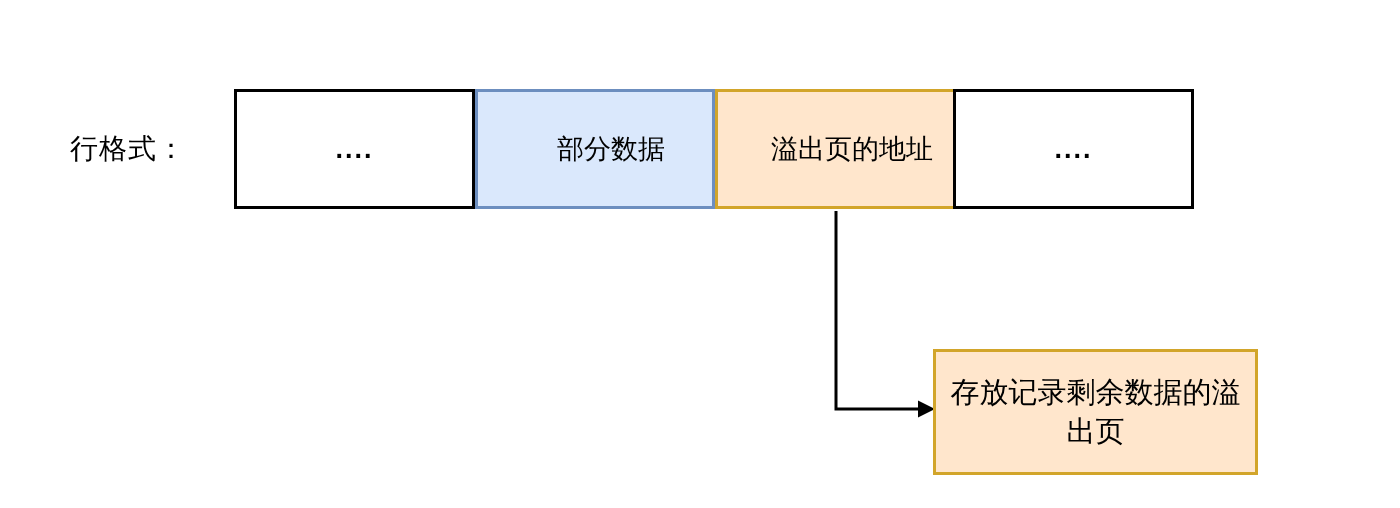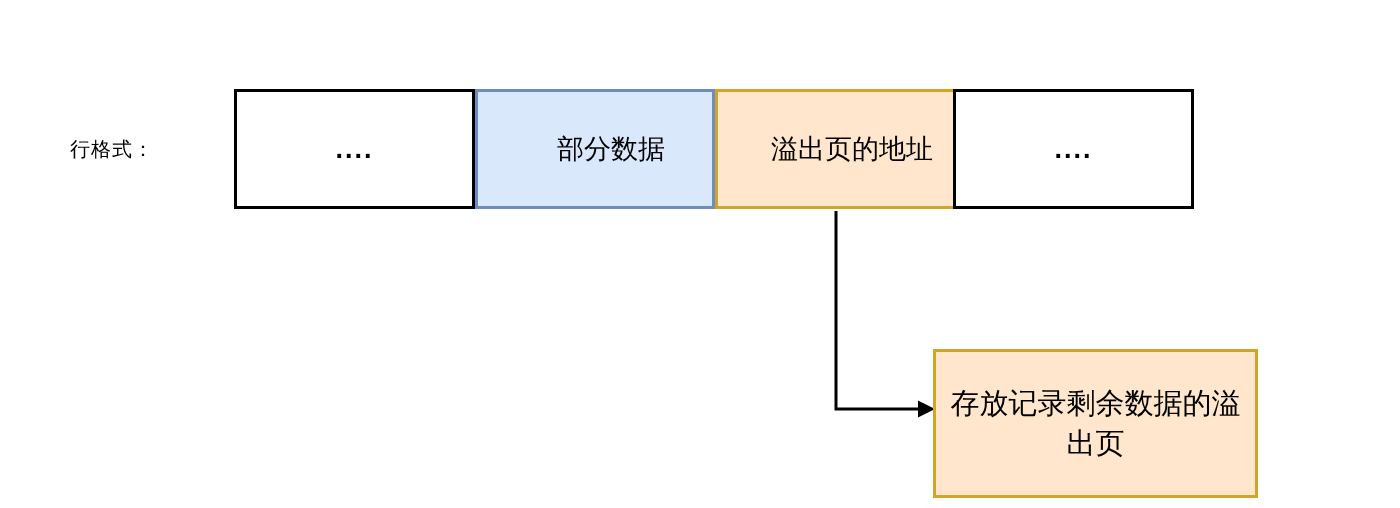--- a/index.html
+++ b/index.html
@@ -16,21 +16,21 @@
     color: var(--text, #000000);
     overflow: hidden;
   }
   .row-label {
     position: absolute;
     left: 70px;
     top: 89px;
     height: 120px;
     display: flex;
     align-items: center;
-    font-size: 20px;
+    font-size: 28px;
     letter-spacing: 1px;
     white-space: nowrap;
   }
   .cell {
     position: absolute;
     top: 89px;
     height: 120px;
     box-sizing: border-box;
     display: flex;
     align-items: center;
@@ -62,21 +62,21 @@
     top: 0;
     width: 1400px;
     height: 508px;
     pointer-events: none;
   }
   .overflow-box {
     position: absolute;
     left: 933px;
     top: 349px;
     width: 325px;
-    height: 149px;
+    height: 126px;
     box-sizing: border-box;
     background: var(--orange-fill, #ffe6cc);
     border: 3px solid var(--orange-border, #d2a52a);
     display: flex;
     align-items: center;
     justify-content: center;
     text-align: center;
     font-size: 29px;
     line-height: 1.35;
     padding: 0 12px;

